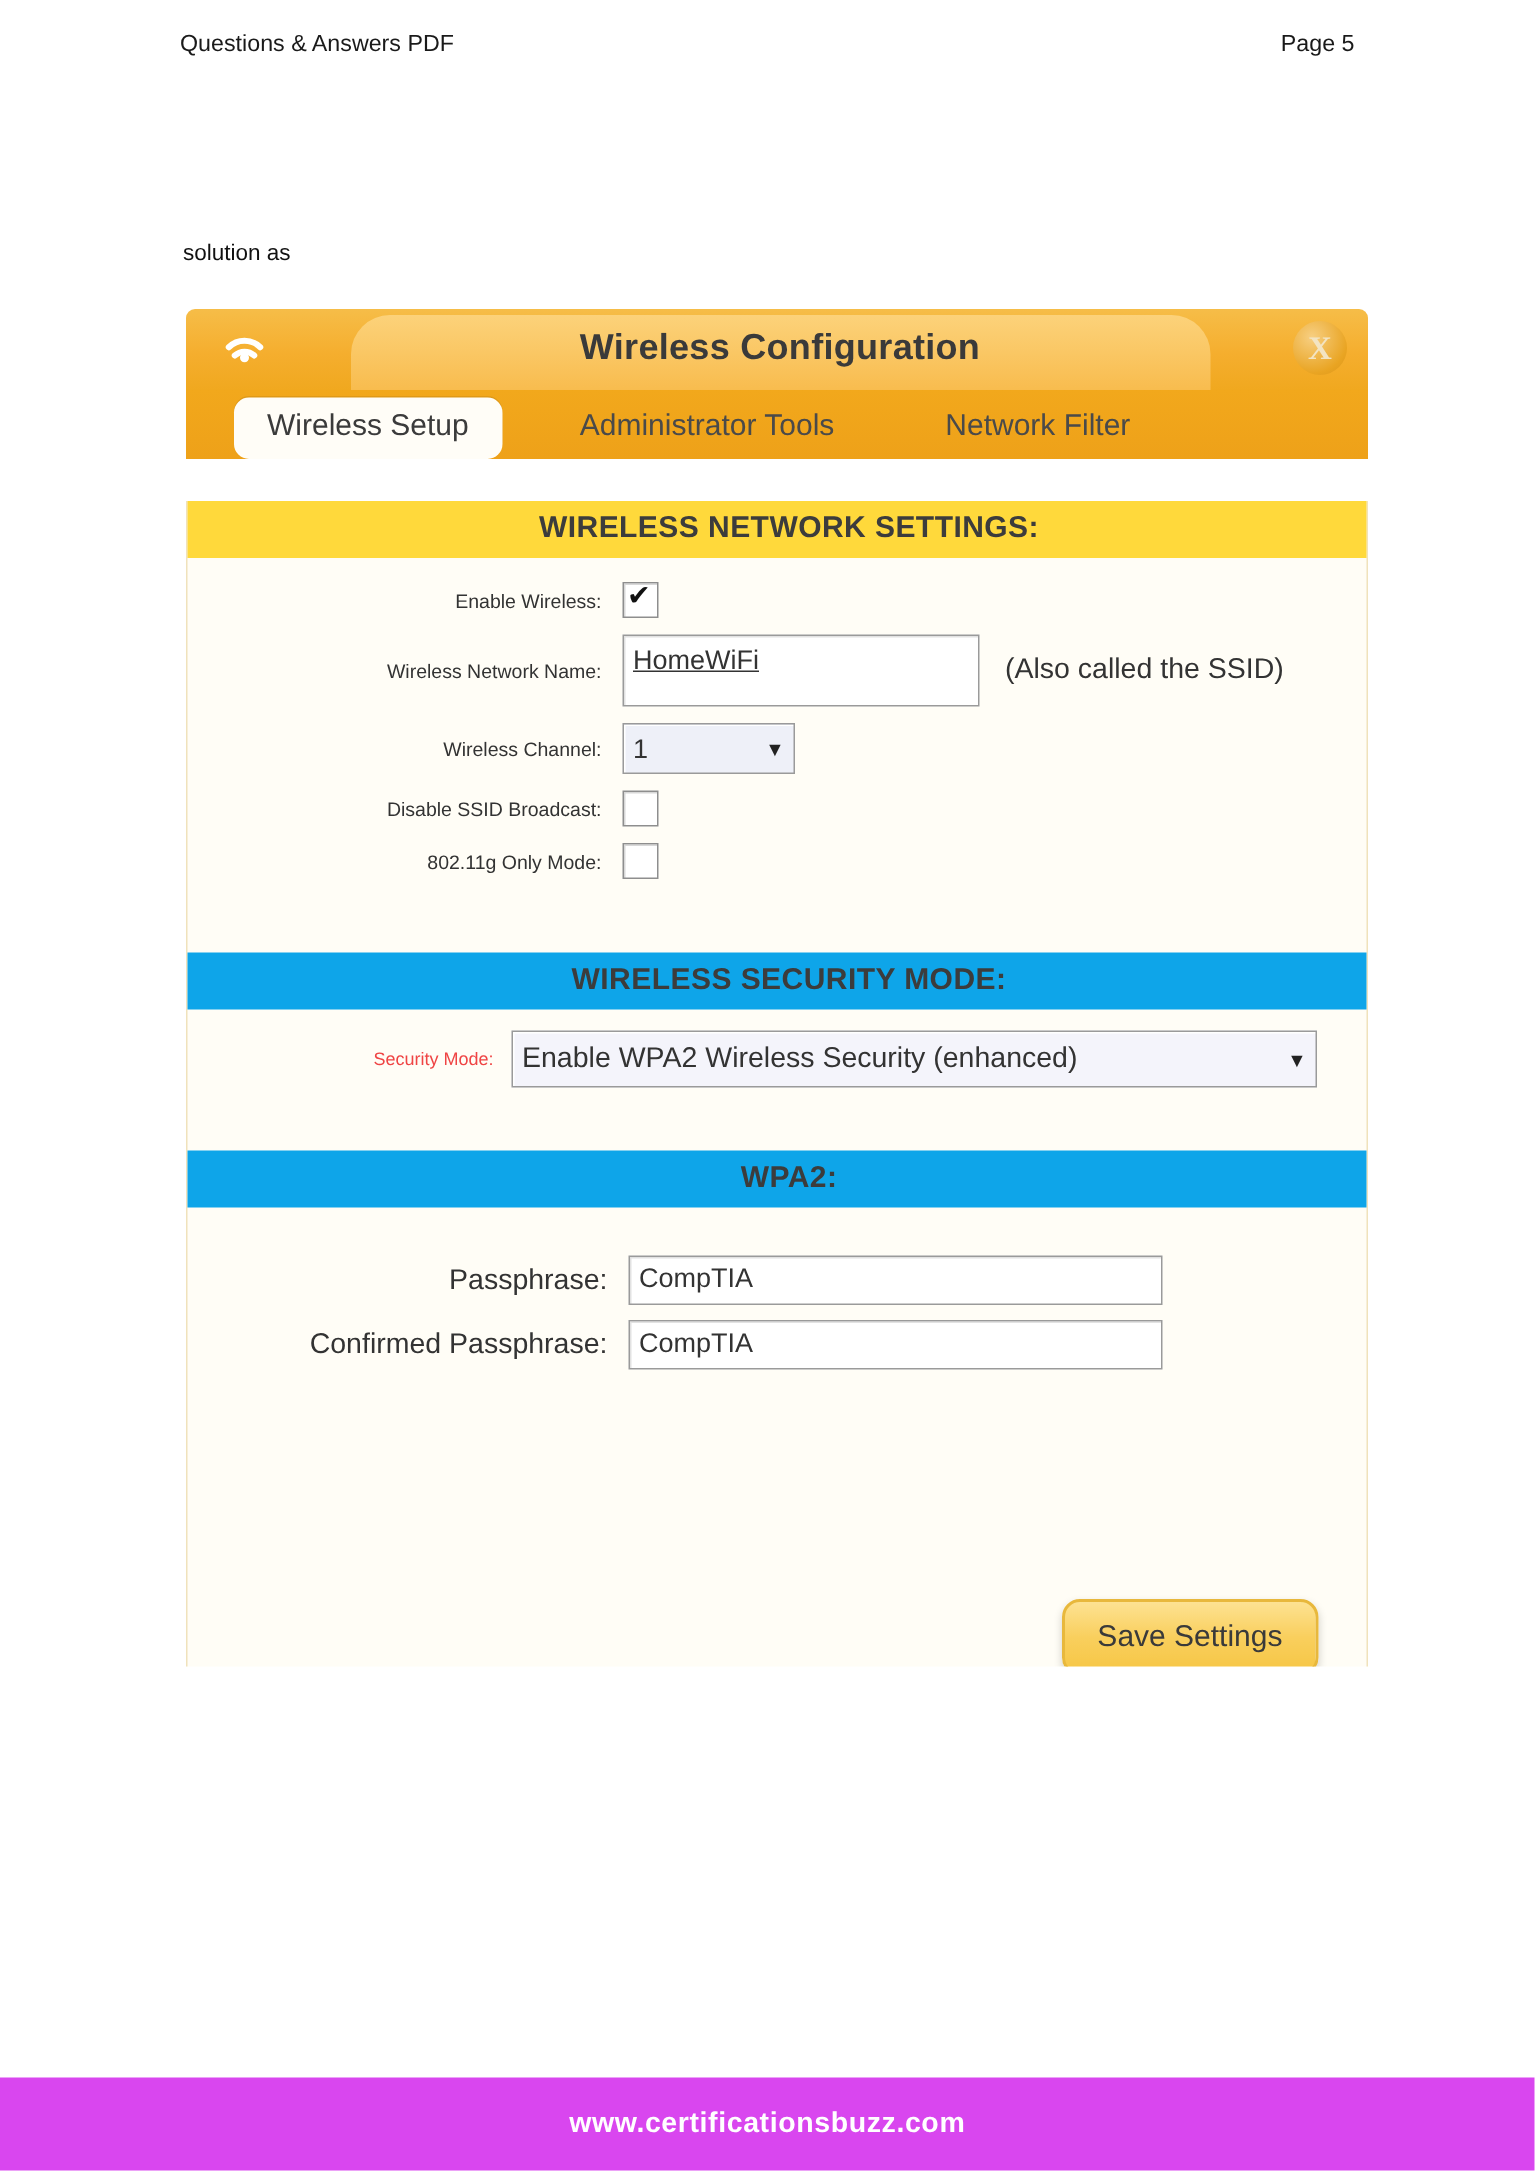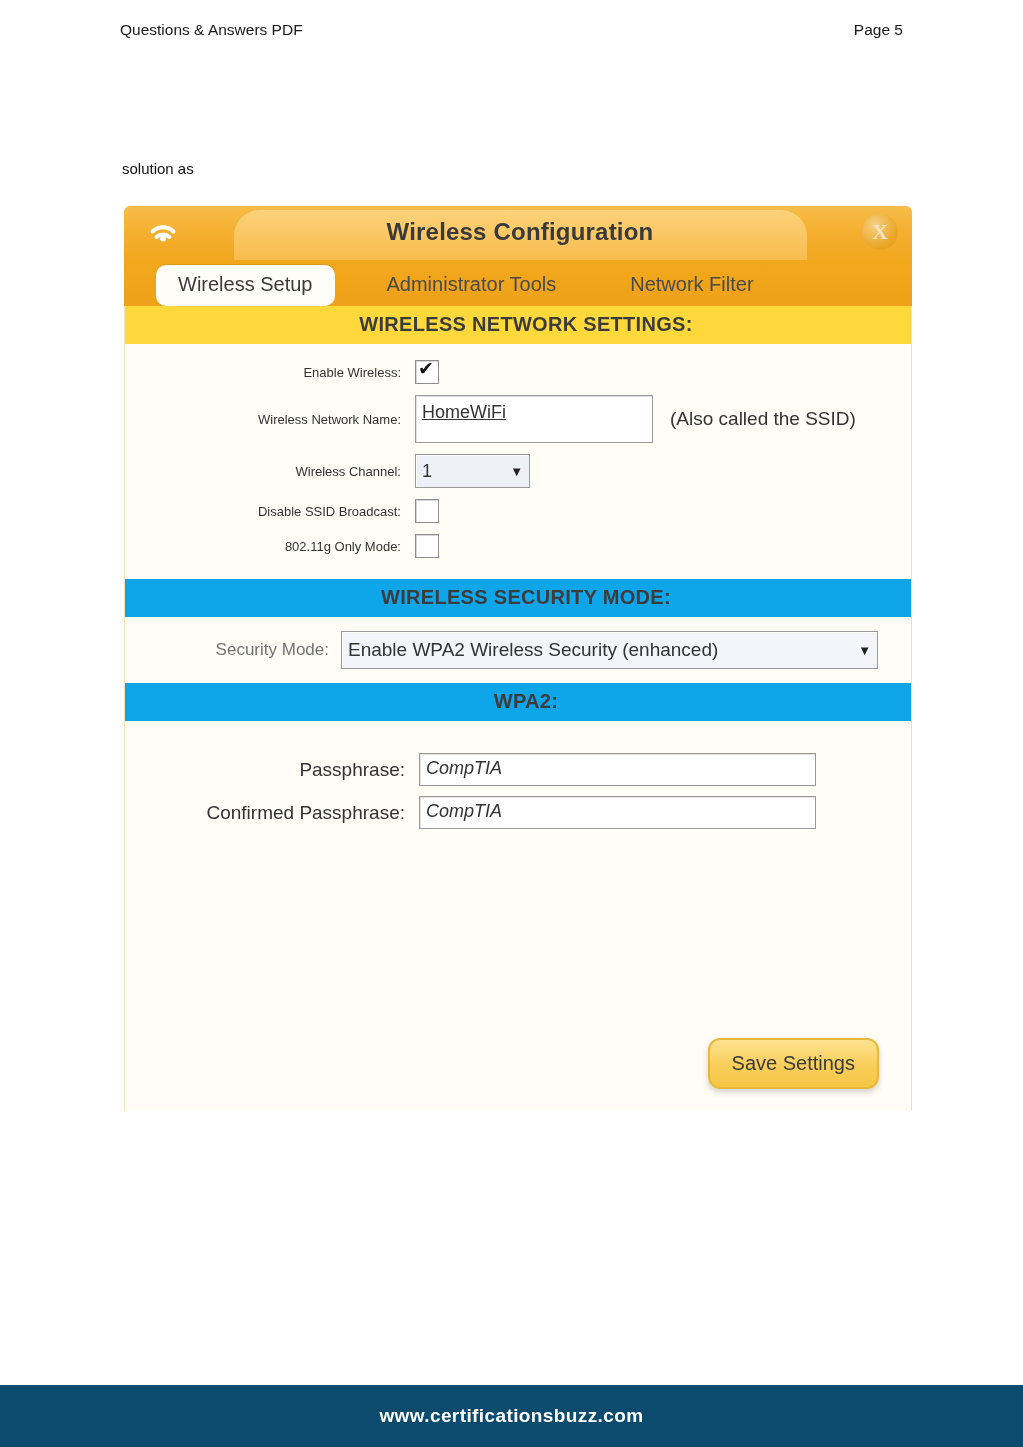--- a/index.html
+++ b/index.html
@@ -136,20 +136,21 @@
   }
 
   .section-band {
     background: #ffd93b;
     text-align: center;
     font-size: 20px;
     font-weight: bold;
     color: #3c3c3c;
     padding: 7px 0 8px 16px;
     letter-spacing: .3px;
+    margin-top: 28px;
   }
   .section-band.soft {
     background: #0ea5e9;
   }
 
   .form-area {
     padding: 16px 0 10px 0;
   }
   .row {
     display: flex;
@@ -220,22 +221,22 @@
 
   .security-row {
     display: flex;
     align-items: center;
     padding: 14px 0 14px 0;
   }
   .security-row .lbl {
     width: 216px;
     text-align: right;
     padding-right: 12px;
-    font-size: 17px;
-    color: #737373;
+    font-size: 12px;
+    color: #ef4444;
     box-sizing: border-box;
   }
   .security-select {
     width: 537px;
     height: 38px;
     font-size: 19px;
     background: #f4f4fb;
   }
 
   .pass-area {
@@ -243,21 +244,21 @@
   }
   .pass-row { display:flex; align-items:center; margin-bottom: 10px;}
   .pass-row .lbl {
     width: 294px;
     text-align: right;
     padding-right: 14px;
     font-size: 19px;
     color: #333;
     box-sizing: border-box;
   }
-  .pass-field { width: 397px; height: 33px; font-style: italic; }
+  .pass-field { width: 356px; height: 33px; }
 
   .save-wrap {
     position: absolute;
     right: 32px;
     bottom: 22px;
   }
   .save-btn {
     background: linear-gradient(180deg, #fde292 0%, #f9cf5d 50%, #f6c644 100%);
     border: 2px solid #e8b83c;
     border-radius: 12px;
@@ -267,21 +268,21 @@
     box-shadow: 0 3px 6px rgba(0,0,0,.18);
   }
 
   
   .bottom-banner {
     position: absolute;
     left: 0;
     bottom: 0;
     width: 1023px;
     height: 62px;
-    background: #0c4a6e;
+    background: #d946ef;
     display: flex;
     align-items: center;
     justify-content: center;
   }
   .bottom-banner .url {
     font-size: 19px;
     font-weight: bold;
     color: #ffffff;
     letter-spacing: .4px;
   }

